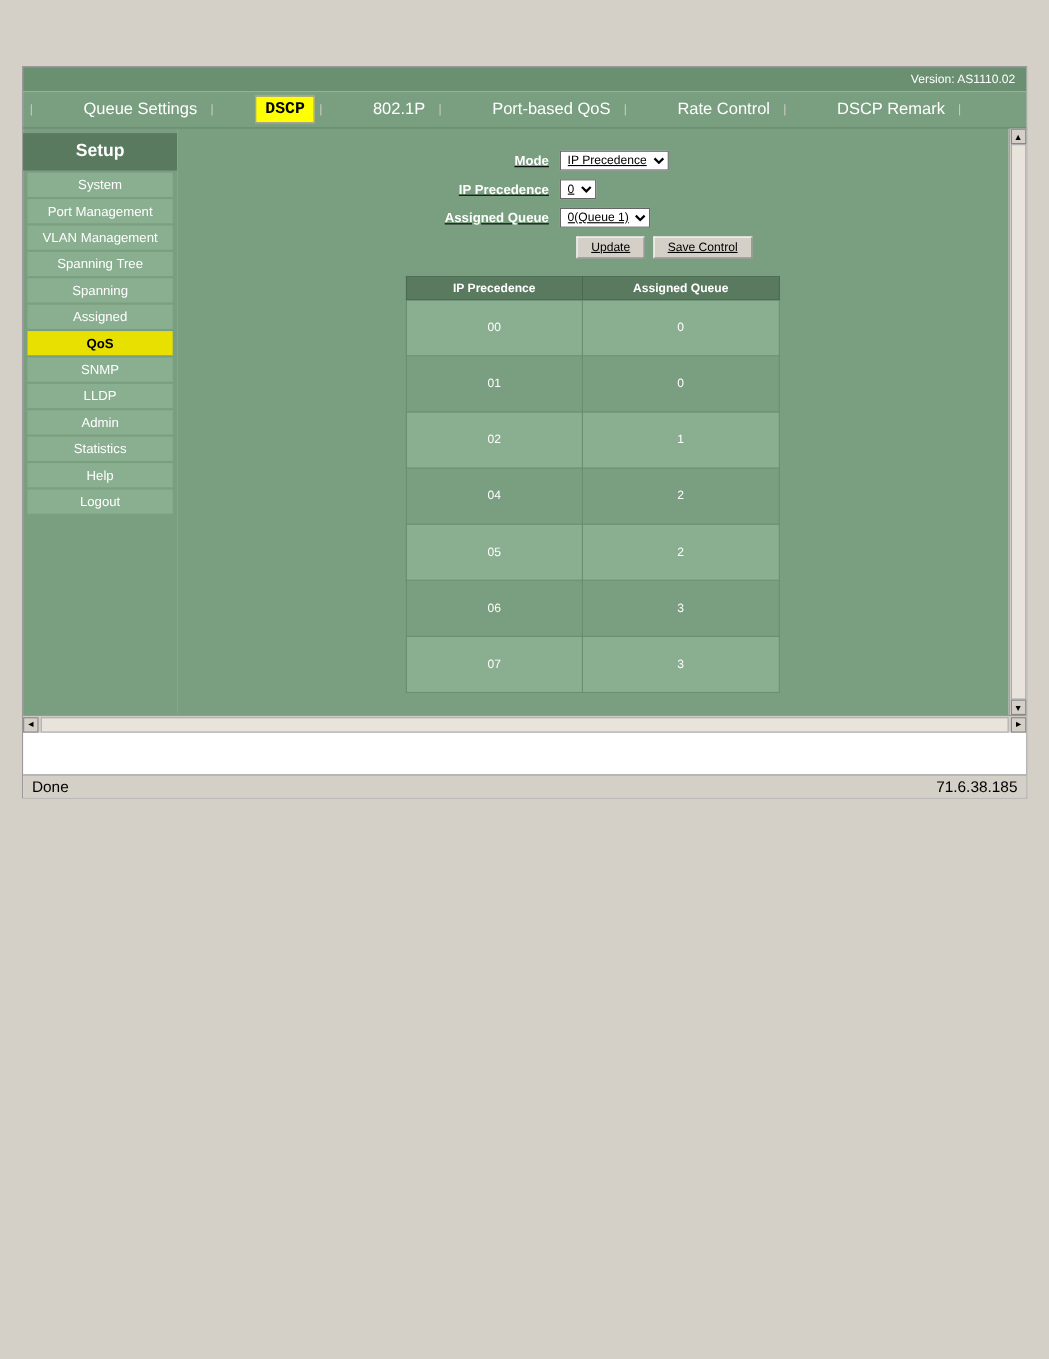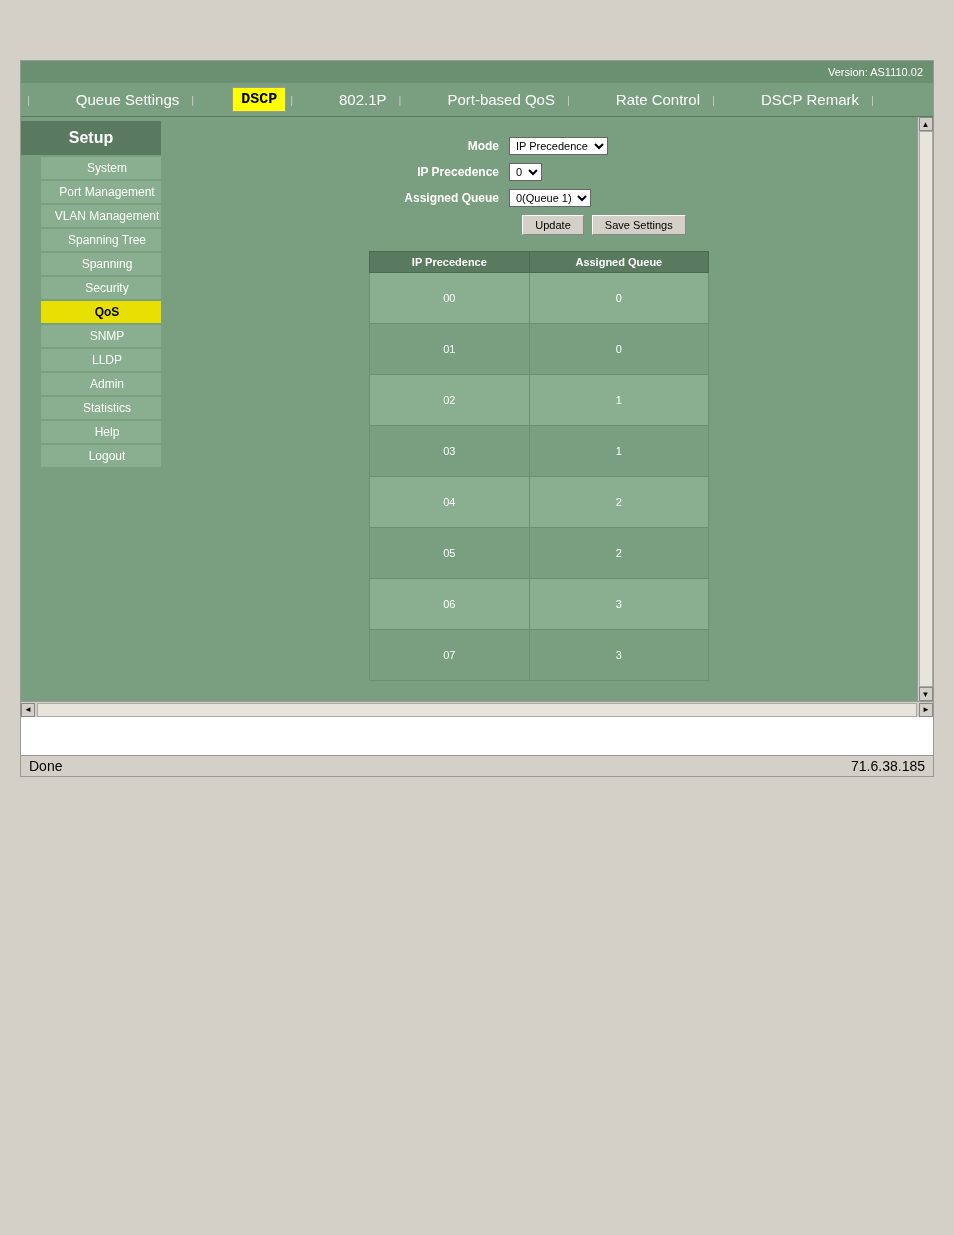--- a/index.html
+++ b/index.html
@@ -77,21 +77,21 @@
       font-size: 16px;
       font-weight: bold;
       text-align: center;
       padding: 8px 4px;
       margin-bottom: 2px;
     }
 
     .sidebar-item {
       display: block;
       width: calc(100% - 8px);
-      margin: 2px 20px;
+      margin: 2px 4px;
       padding: 4px 8px;
       background: #8aae90;
       color: #ffffff;
       text-align: center;
       cursor: pointer;
       font-size: 12px;
       border: none;
       text-decoration: none;
     }
 
@@ -108,20 +108,21 @@
       display: flex;
       flex-direction: column;
       gap: 16px;
     }
 
     .form-section {
       display: flex;
       flex-direction: column;
       gap: 8px;
       align-items: center;
+      text-decoration: underline;
     }
 
     .form-row {
       display: flex;
       align-items: center;
       gap: 10px;
       width: 340px;
     }
 
     .form-label {
@@ -291,21 +292,21 @@
 
   <div class="inner-wrapper">
 
     <div class="sidebar">
       <div class="sidebar-title">Setup</div>
       <a class="sidebar-item">System</a>
       <a class="sidebar-item">Port Management</a>
       <a class="sidebar-item">VLAN Management</a>
       <a class="sidebar-item">Spanning Tree</a>
       <a class="sidebar-item">Spanning</a>
-      <a class="sidebar-item">Security</a>
+      <a class="sidebar-item">Assigned</a>
       <a class="sidebar-item active">QoS</a>
       <a class="sidebar-item">SNMP</a>
       <a class="sidebar-item">LLDP</a>
       <a class="sidebar-item">Admin</a>
       <a class="sidebar-item">Statistics</a>
       <a class="sidebar-item">Help</a>
       <a class="sidebar-item">Logout</a>
     </div>
 
     <div class="content-area">
@@ -341,21 +342,21 @@
             <select>
               <option>0(Queue 1)</option>
               <option>1(Queue 2)</option>
               <option>2(Queue 3)</option>
               <option>3(Queue 4)</option>
             </select>
           </div>
         </div>
         <div class="button-row">
           <button class="btn">Update</button>
-          <button class="btn">Save Settings</button>
+          <button class="btn">Save Control</button>
         </div>
       </div>
 
       <div style="display:flex; justify-content:center;">
         <table class="data-table">
           <thead>
             <tr>
               <th>IP Precedence</th>
               <th>Assigned Queue</th>
             </tr>
@@ -367,24 +368,20 @@
               </tr>
               <tr>
                 <td>01</td>
                 <td>0</td>
               </tr>
               <tr>
                 <td>02</td>
                 <td>1</td>
               </tr>
               <tr>
-                <td>03</td>
-                <td>1</td>
-              </tr>
-              <tr>
                 <td>04</td>
                 <td>2</td>
               </tr>
               <tr>
                 <td>05</td>
                 <td>2</td>
               </tr>
               <tr>
                 <td>06</td>
                 <td>3</td>

